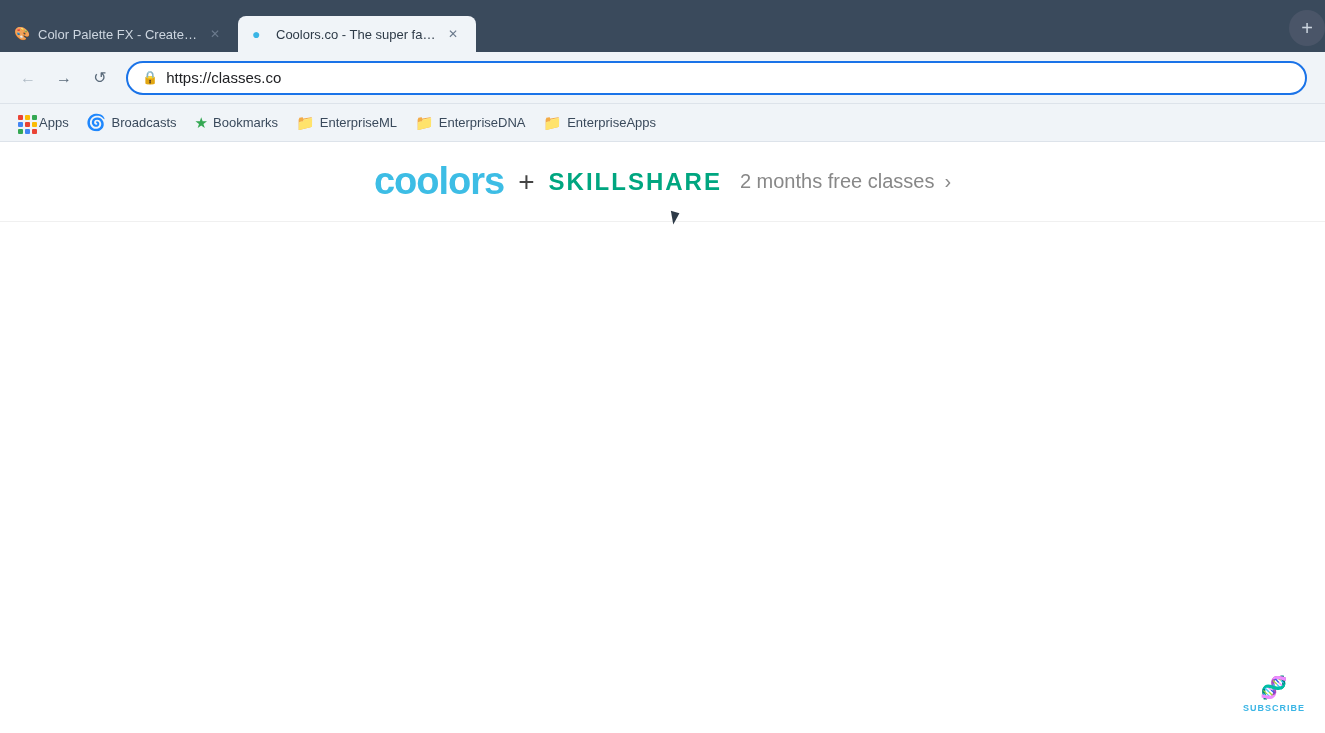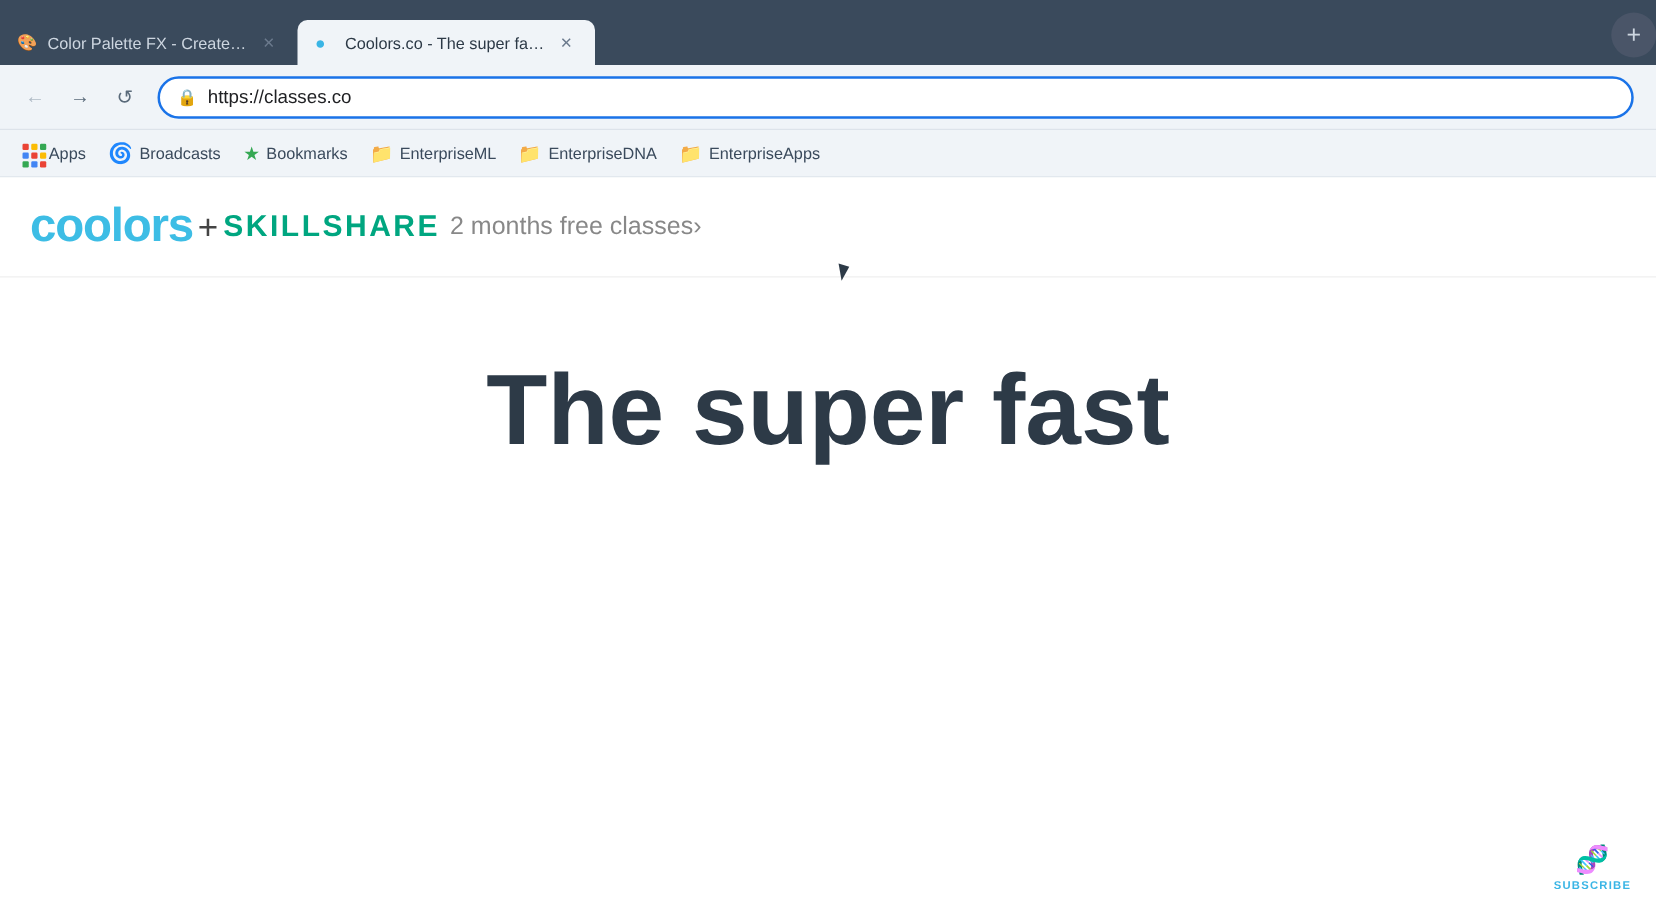--- a/index.html
+++ b/index.html
@@ -163,22 +163,24 @@
       position: relative;
       overflow: hidden;
       height: calc(733px - 52px - 52px - 38px);
     }
 
     
     .promo-bar {
       display: flex;
       align-items: center;
       padding: 18px 24px;
+      gap: 10px;
       background: #fff;
       border-bottom: 1px solid #f0f0f0;
+      justify-content: center;
     }
     .coolors-logo {
       font-size: 38px;
       font-weight: 800;
       color: #3ab5e5;
       letter-spacing: -1px;
       font-family: 'Arial Rounded MT Bold', Arial, sans-serif;
     }
     .coolors-logo span:nth-child(1) { color: #3ab5e5; }
     .promo-plus {
@@ -342,22 +344,19 @@
   <div class="promo-bar">
     <div class="coolors-logo">
       <span style="color:#3dbde5">c</span><span style="color:#3dbde5">o</span><span style="color:#3dbde5">o</span><span style="color:#3dbde5">l</span><span style="color:#3dbde5">o</span><span style="color:#3dbde5">r</span><span style="color:#3dbde5">s</span>
     </div>
     <span class="promo-plus">+</span>
     <span class="skillshare-text">SKILLSHARE</span>
     <span class="promo-desc">2 months free classes</span>
     <span class="promo-arrow">›</span>
   </div>
 
-  <div class="hero-section">
-    <h1 class="hero-title">The super fast</h1>
-  </div>
 
   <div class="subscribe-badge">
     <span class="subscribe-dna">🧬</span>
     <span class="subscribe-text">SUBSCRIBE</span>
   </div>
 
 </div>
 
 </body></html>

